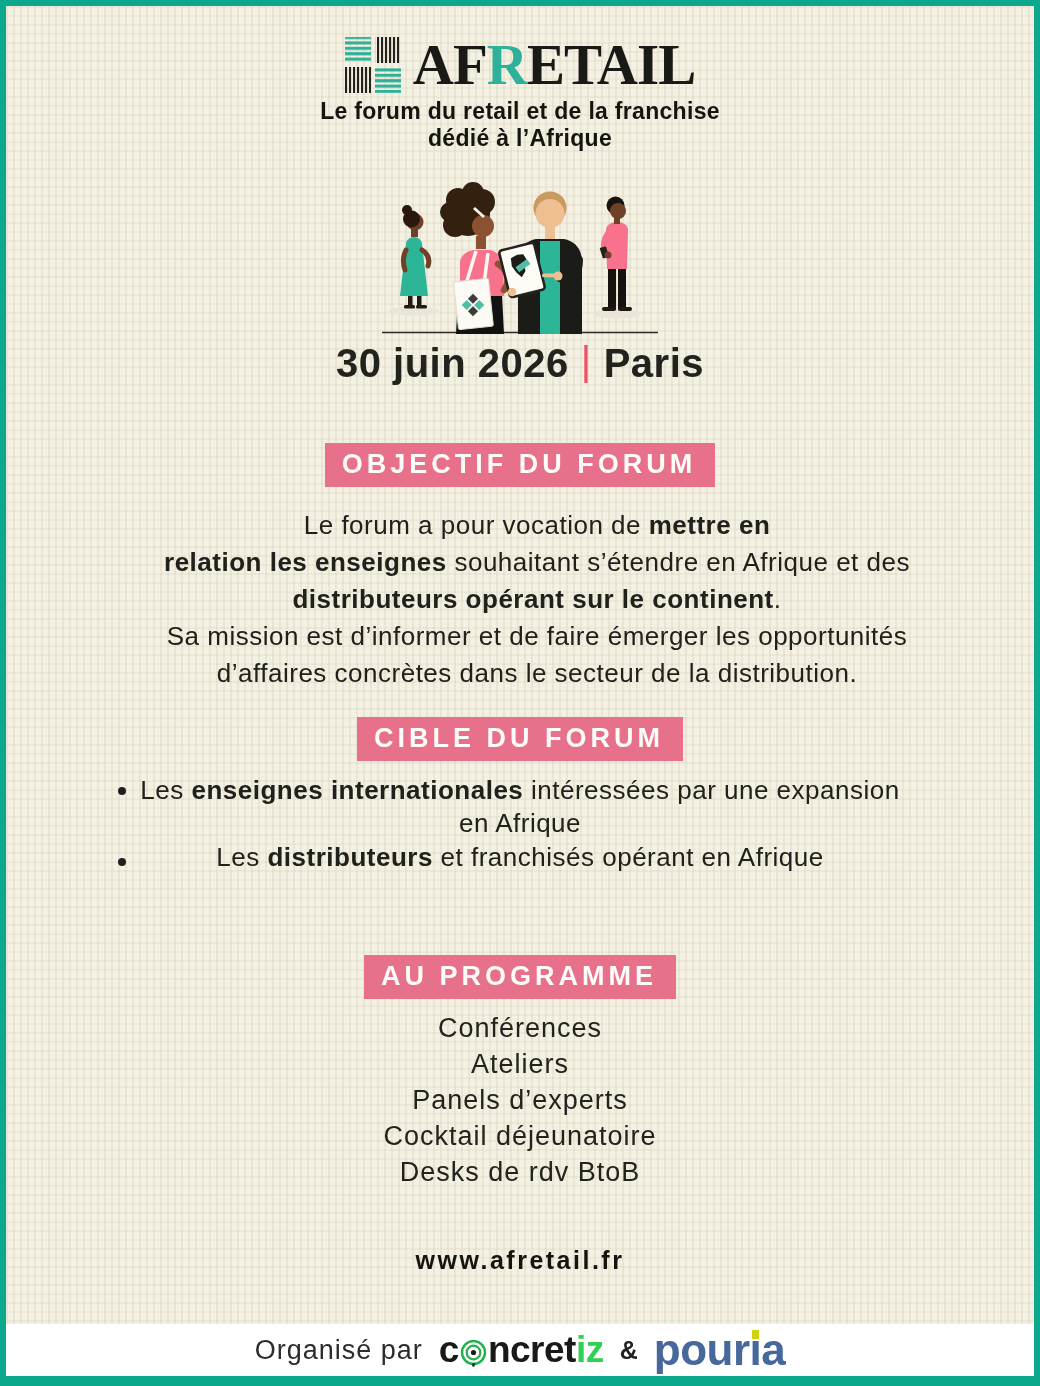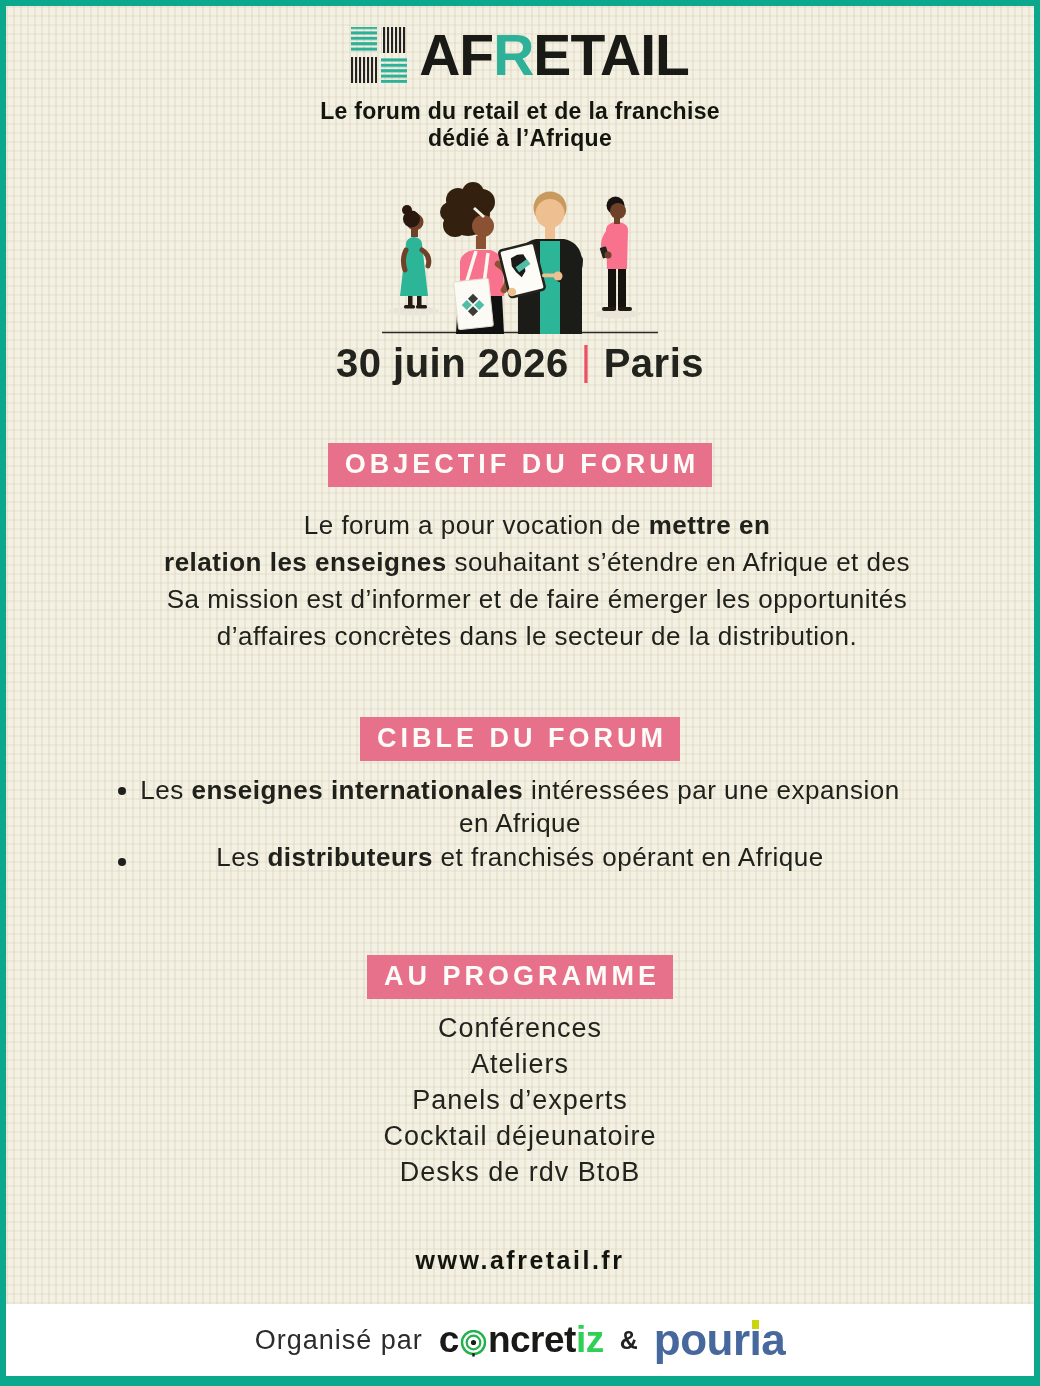--- a/index.html
+++ b/index.html
@@ -12,50 +12,50 @@
     background-color:#f3f0e4;
     background-image:
       repeating-linear-gradient(90deg, rgba(214,203,172,.30) 0 2px, rgba(0,0,0,0) 2px 7px),
       repeating-linear-gradient(0deg, rgba(214,203,172,.22) 0 2px, rgba(0,0,0,0) 2px 9px);
     font-family:"Liberation Sans", sans-serif;
     color:#1f1f1d;
     overflow:hidden;
   }
   .row{position:absolute;left:0;right:0;text-align:center;}
   
-  .logo-row{top:20px;display:flex;justify-content:center;align-items:flex-end;gap:10px;}
+  .logo-row{top:30px;display:flex;justify-content:center;align-items:flex-start;gap:10px;font-family:Liberation Serif, serif;}
   .logo-text{font-size:57px;font-weight:800;letter-spacing:-1px;color:#191915;line-height:1;}
   .logo-text .teal{color:#2fb098;}
   .tagline{top:92px;font-size:23px;font-weight:700;line-height:1.18;letter-spacing:.3px;color:#15150f;}
   
   .illustration{position:absolute;top:158px;left:50%;transform:translateX(-50%);}
   
   .date-row{top:333px;font-size:40px;font-weight:800;letter-spacing:.5px;color:#23231e;line-height:1.2;}
   .date-row .sep{color:#ee4f66;font-weight:400;margin:0 12px;position:relative;top:-2px;}
   
   .banner{position:absolute;left:0;right:0;text-align:center;}
   .banner span{
     display:inline-block;background:#e7718a;color:#fdfcf8;
     font-size:27px;font-weight:700;letter-spacing:4px;
-    padding:8px 13px 9px 17px;line-height:1;
+    padding:8px 19px 9px 17px;line-height:1;
   }
   .objectif-banner{top:437px;}
   .cible-banner{top:711px;}
   .programme-banner{top:949px;}
   
   .para{top:501px;font-size:26px;line-height:37px;letter-spacing:.5px;color:#21211c;padding-left:34px;}
   .para .b, .cible-list .b{font-weight:700;}
   .cible-list{top:768px;font-size:26px;line-height:33px;letter-spacing:.5px;color:#21211c;}
   .bullet2{margin-top:1px;}
   .bdot{position:absolute;left:112px;width:8px;height:8px;border-radius:50%;background:#1f1f1d;}
   .programme-list{top:1004px;font-size:27px;line-height:36px;letter-spacing:1px;color:#23231e;}
   .website{top:1240px;font-size:25px;font-weight:700;letter-spacing:2.5px;color:#15150f;}
   
   .footer{
-    position:absolute;left:0;right:0;bottom:0;height:72px;background:#ffffff;
+    position:absolute;left:0;right:0;bottom:0;height:52px;background:#ffffff;
     display:flex;align-items:center;justify-content:center;gap:16px;
   }
   .organised{font-size:27px;color:#2c2c2a;letter-spacing:1px;}
   .concretiz{font-size:37px;font-weight:700;color:#191917;letter-spacing:-.5px;display:inline-flex;align-items:baseline;}
   .concretiz .green{color:#2ed153;}
   .concretiz .target{align-self:center;position:relative;top:3px;margin:0 1px;}
   .amp{font-size:25px;font-weight:700;color:#222;}
   .eurelia{font-size:44px;font-weight:700;color:#46689c;letter-spacing:-.5px;line-height:1;}
   .eurelia .ei{position:relative;display:inline-block;}
   .eurelia .edot{position:absolute;left:2px;top:2px;width:7px;height:9px;background:#ccd40e;}
@@ -172,20 +172,21 @@
   <div class="row date-row">
     <span>30 juin 2026</span><span class="sep">|</span><span>Paris</span>
   </div>
 
   <div class="banner objectif-banner">
     <span>OBJECTIF DU FORUM</span>
   </div>
   <div class="row para">
     <div><span>Le forum a pour vocation de </span><span class="b">mettre en</span></div>
     <div><span class="b">relation les enseignes</span><span> souhaitant s’étendre en Afrique et des</span></div>
+    <div><span class="b">distributeurs opérant sur le continent</span><span>.</span></div>
     <div><span>Sa mission est d’informer et de faire émerger les opportunités</span></div>
     <div><span>d’affaires concrètes dans le secteur de la distribution.</span></div>
   </div>
 
   <div class="banner cible-banner">
     <span>CIBLE DU FORUM</span>
   </div>
   <div class="row cible-list">
     <span class="bdot" style="top:13px"></span>
     <span class="bdot" style="top:84px"></span>

